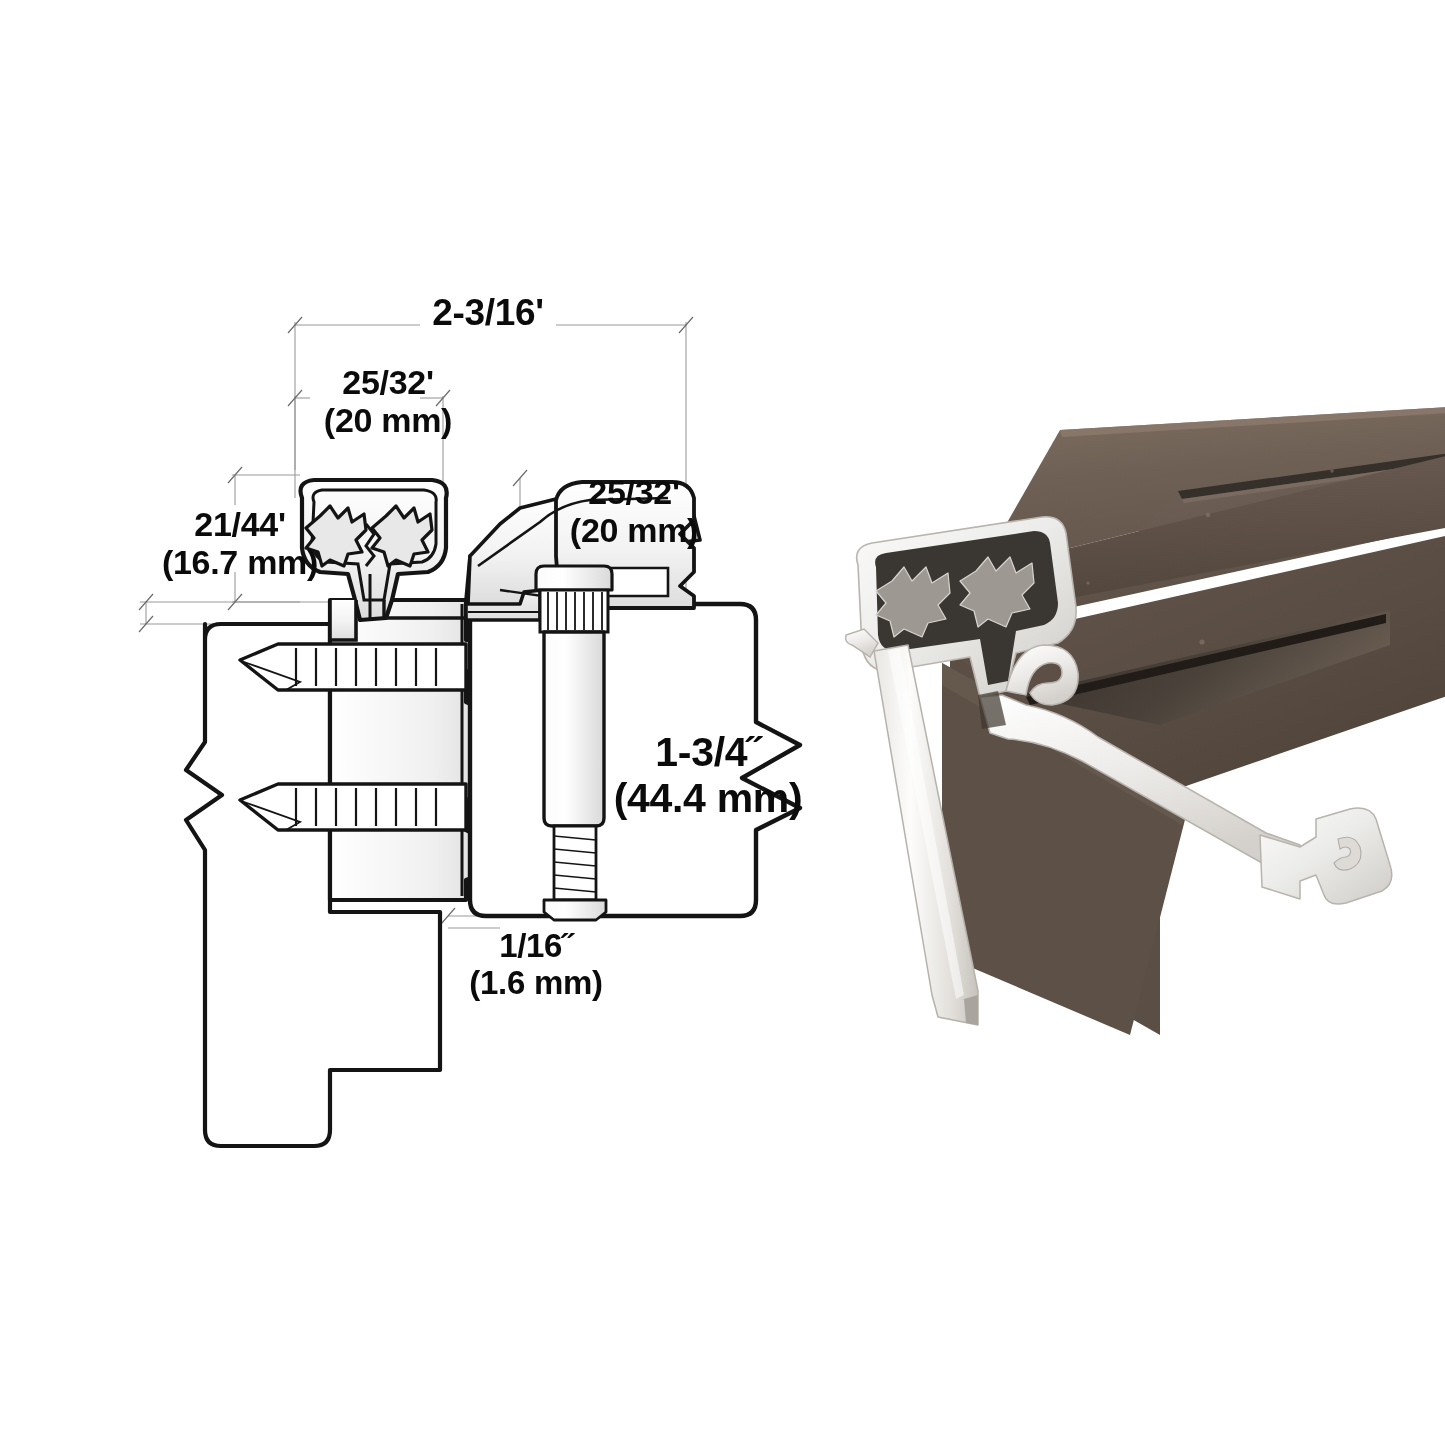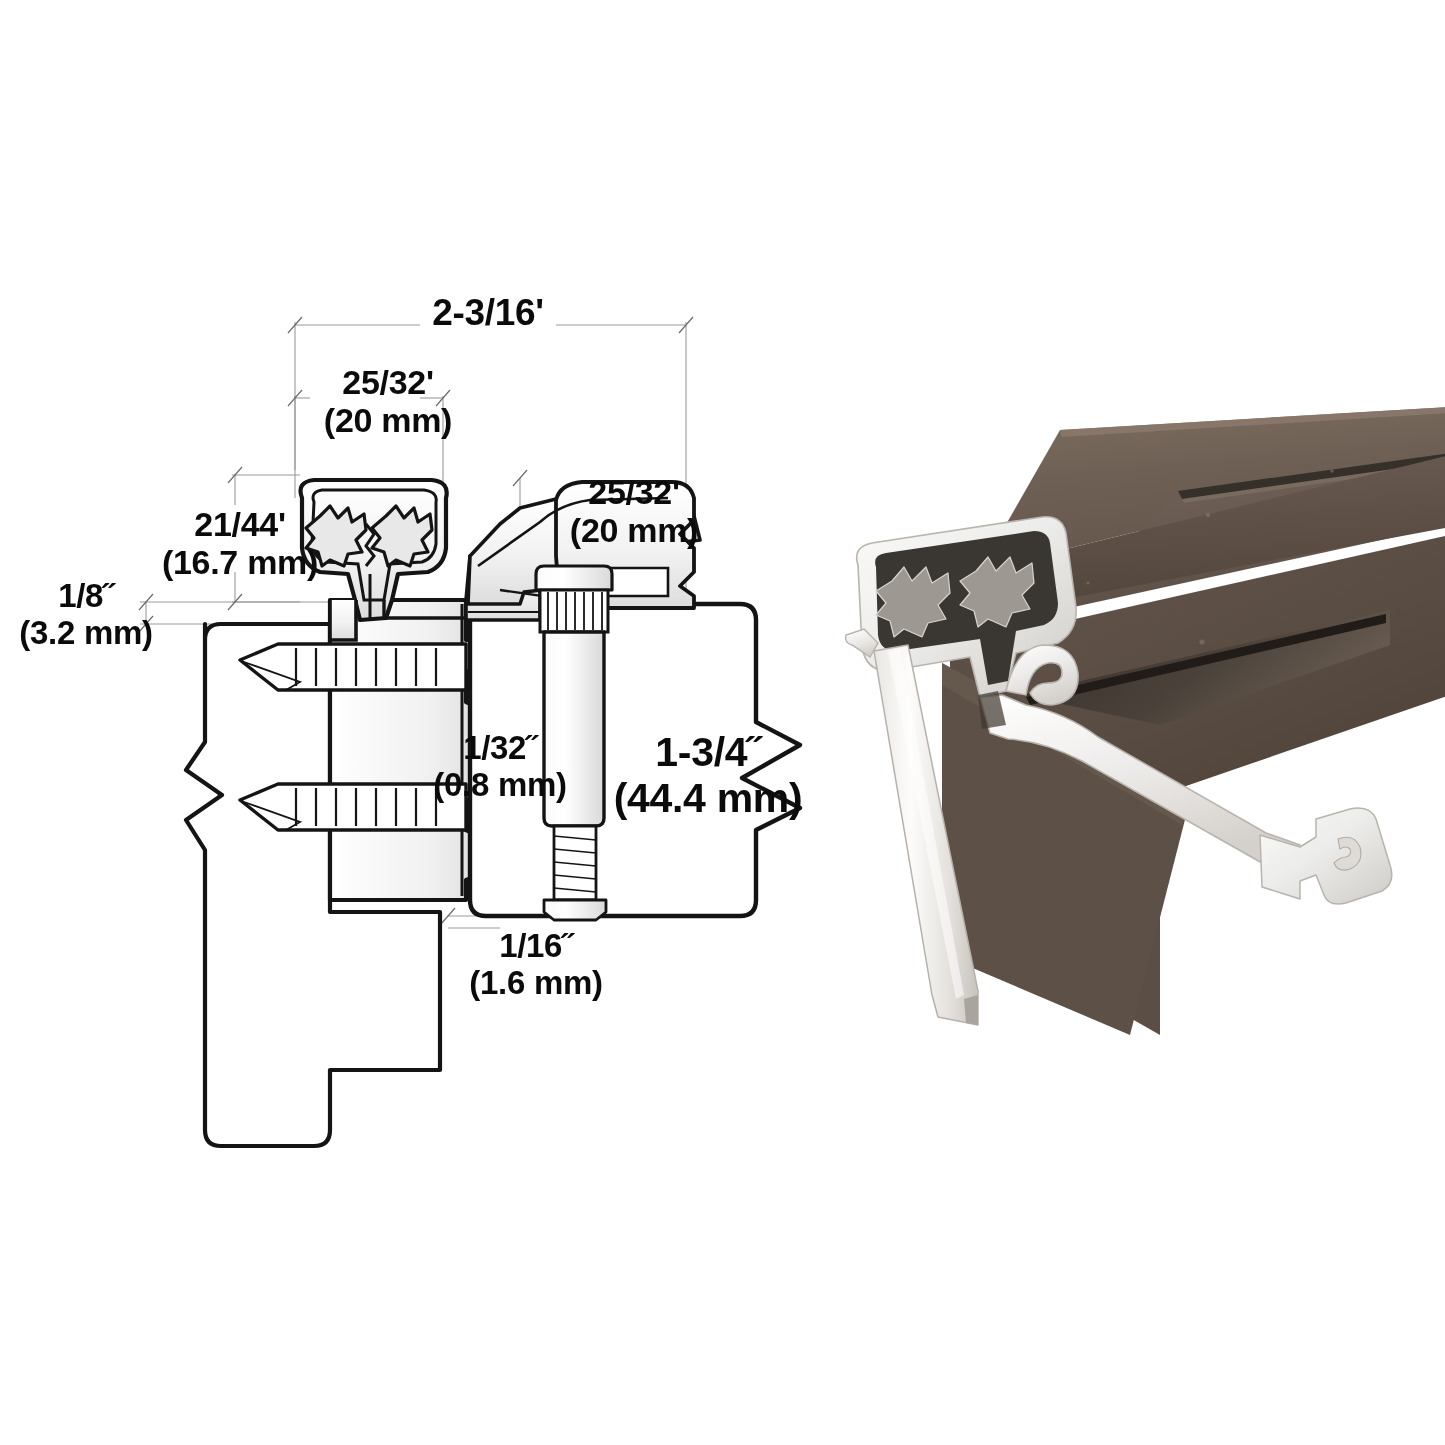--- a/index.html
+++ b/index.html
@@ -343,30 +343,22 @@
   <div class="dim center" style="left:534px;top:473px;width:200px;font-size:34px;">
     <span class="l1">25/32'</span>
     <span class="l2">(20 mm)</span>
   </div>
 
   <div class="dim center" style="left:140px;top:505px;width:200px;font-size:34px;">
     <span class="l1">21/44'</span>
     <span class="l2">(16.7 mm)</span>
   </div>
 
-  <div class="dim center" style="left:10px;top:578px;width:152px;font-size:33px;">
-    <span class="l1">1/8˝</span>
-    <span class="l2">(3.2 mm)</span>
-  </div>
-
-
-  <div class="dim center" style="left:404px;top:730px;width:192px;font-size:33px;">
-    <span class="l1">1/32˝</span>
-    <span class="l2">(0.8 mm)</span>
-  </div>
+
+
 
   <div class="dim center" style="left:608px;top:730px;width:200px;font-size:41px;">
     <span class="l1">1-3/4˝</span>
     <span class="l2">(44.4 mm)</span>
   </div>
 
   <div class="dim center" style="left:440px;top:928px;width:192px;font-size:33px;">
     <span class="l1">1/16˝</span>
     <span class="l2">(1.6 mm)</span>
   </div>

